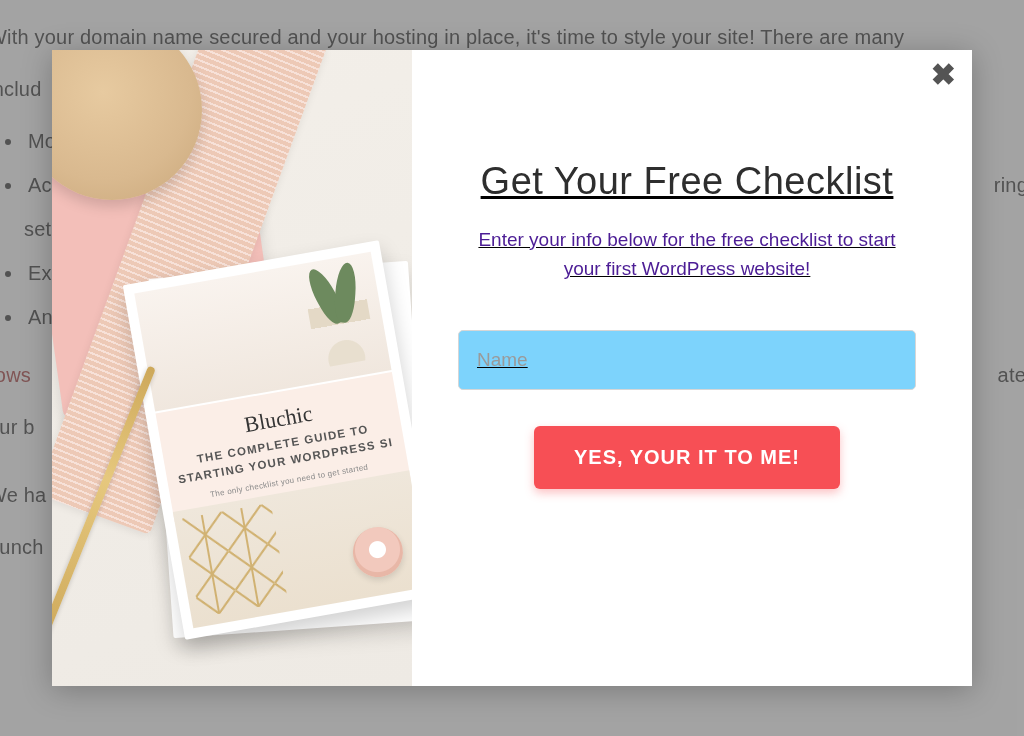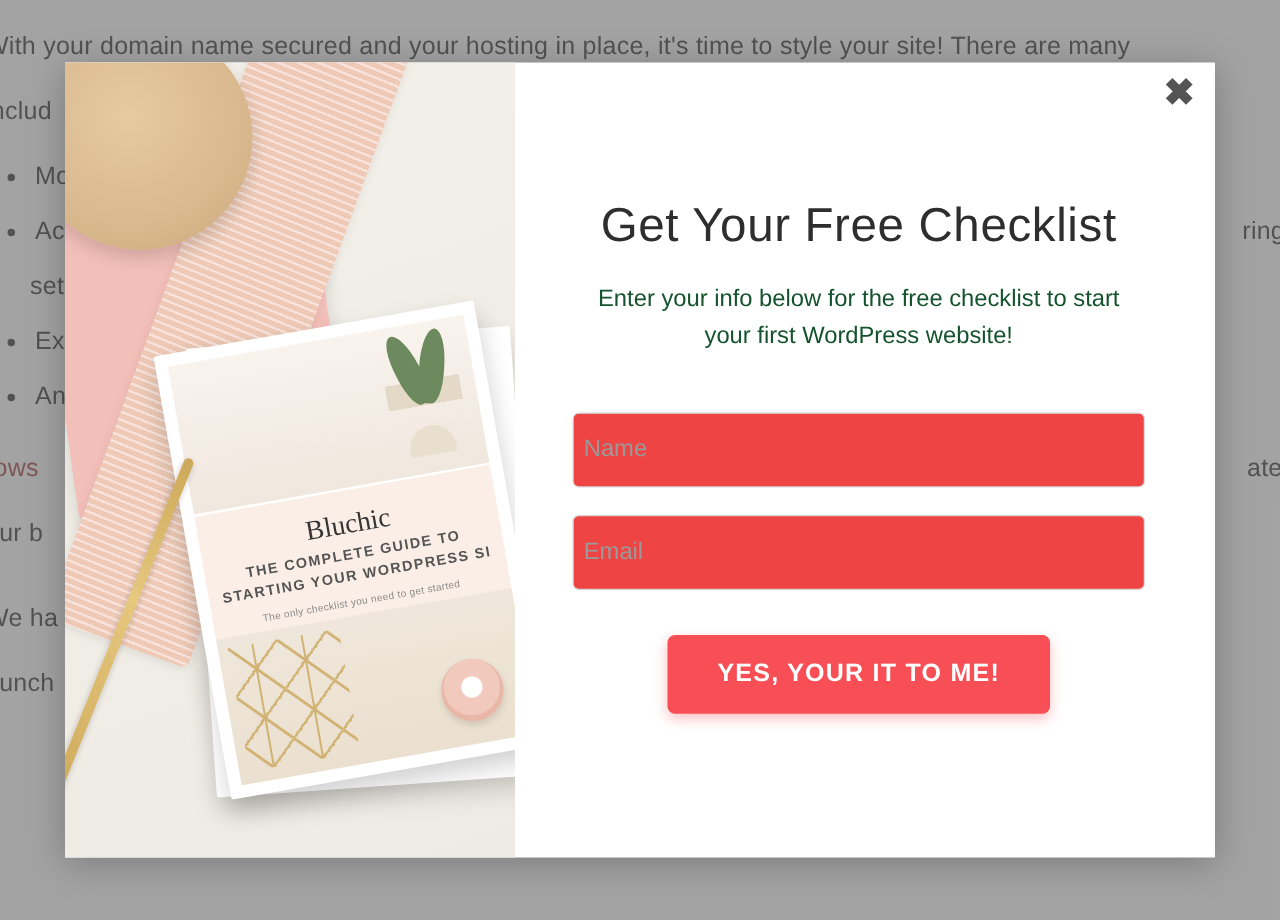--- a/index.html
+++ b/index.html
@@ -139,35 +139,36 @@
   }
   .pen::after {
     content: ""; position: absolute; bottom: -20px; left: -3px;
     border-left: 7px solid transparent; border-right: 7px solid transparent;
     border-top: 22px solid #4a4a4a;
   }
 
   .form-side {
     flex: 1; padding: 110px 56px 0 46px;
     text-align: center;
+    text-decoration: underline;
   }
   .headline {
     font-size: 38px; font-weight: 400; color: #2e2e2e;
     letter-spacing: .5px; margin-bottom: 22px;
     font-family: "Helvetica Neue", Arial, sans-serif;
   }
   .sub {
-    font-size: 19px; color: #14532d; line-height: 1.55;
+    font-size: 19px; color: #4c1d95; line-height: 1.55;
     margin: 0 auto 46px; max-width: 470px;
   }
   .field {
     display: block; width: 100%;
     border: 1px solid #d6d6d6; border-radius: 5px;
-    padding: 18px 8px; font-size: 19px;
-    color: #333; background: #ef4444; margin-bottom: 22px;
+    padding: 18px 18px; font-size: 19px;
+    color: #333; background: #7dd3fc; margin-bottom: 22px;
     outline: none;
   }
   .field::placeholder { color: #9a9a9a; }
   .cta {
     display: inline-block; margin-top: 14px;
     background: #f74f55; color: #fff;
     border: none; border-radius: 6px;
     font-size: 20px; font-weight: 700; letter-spacing: 1px;
     padding: 20px 40px; cursor: pointer;
     box-shadow: 0 4px 10px rgba(247,79,85,.35);
@@ -226,17 +227,16 @@
           </div>
         </div>
       </div>
       <div class="pen"></div>
     </div>
 
     <div class="form-side">
       <h1 class="headline">Get Your Free Checklist</h1>
       <p class="sub">Enter your info below for the free checklist to start your first WordPress website!</p>
       <input class="field" type="text" placeholder="Name" style="">
-      <input class="field" type="email" placeholder="Email" style="">
       <button class="cta">YES, YOUR IT TO ME!</button>
     </div>
   </div>
 </div>
 
 </body></html>

